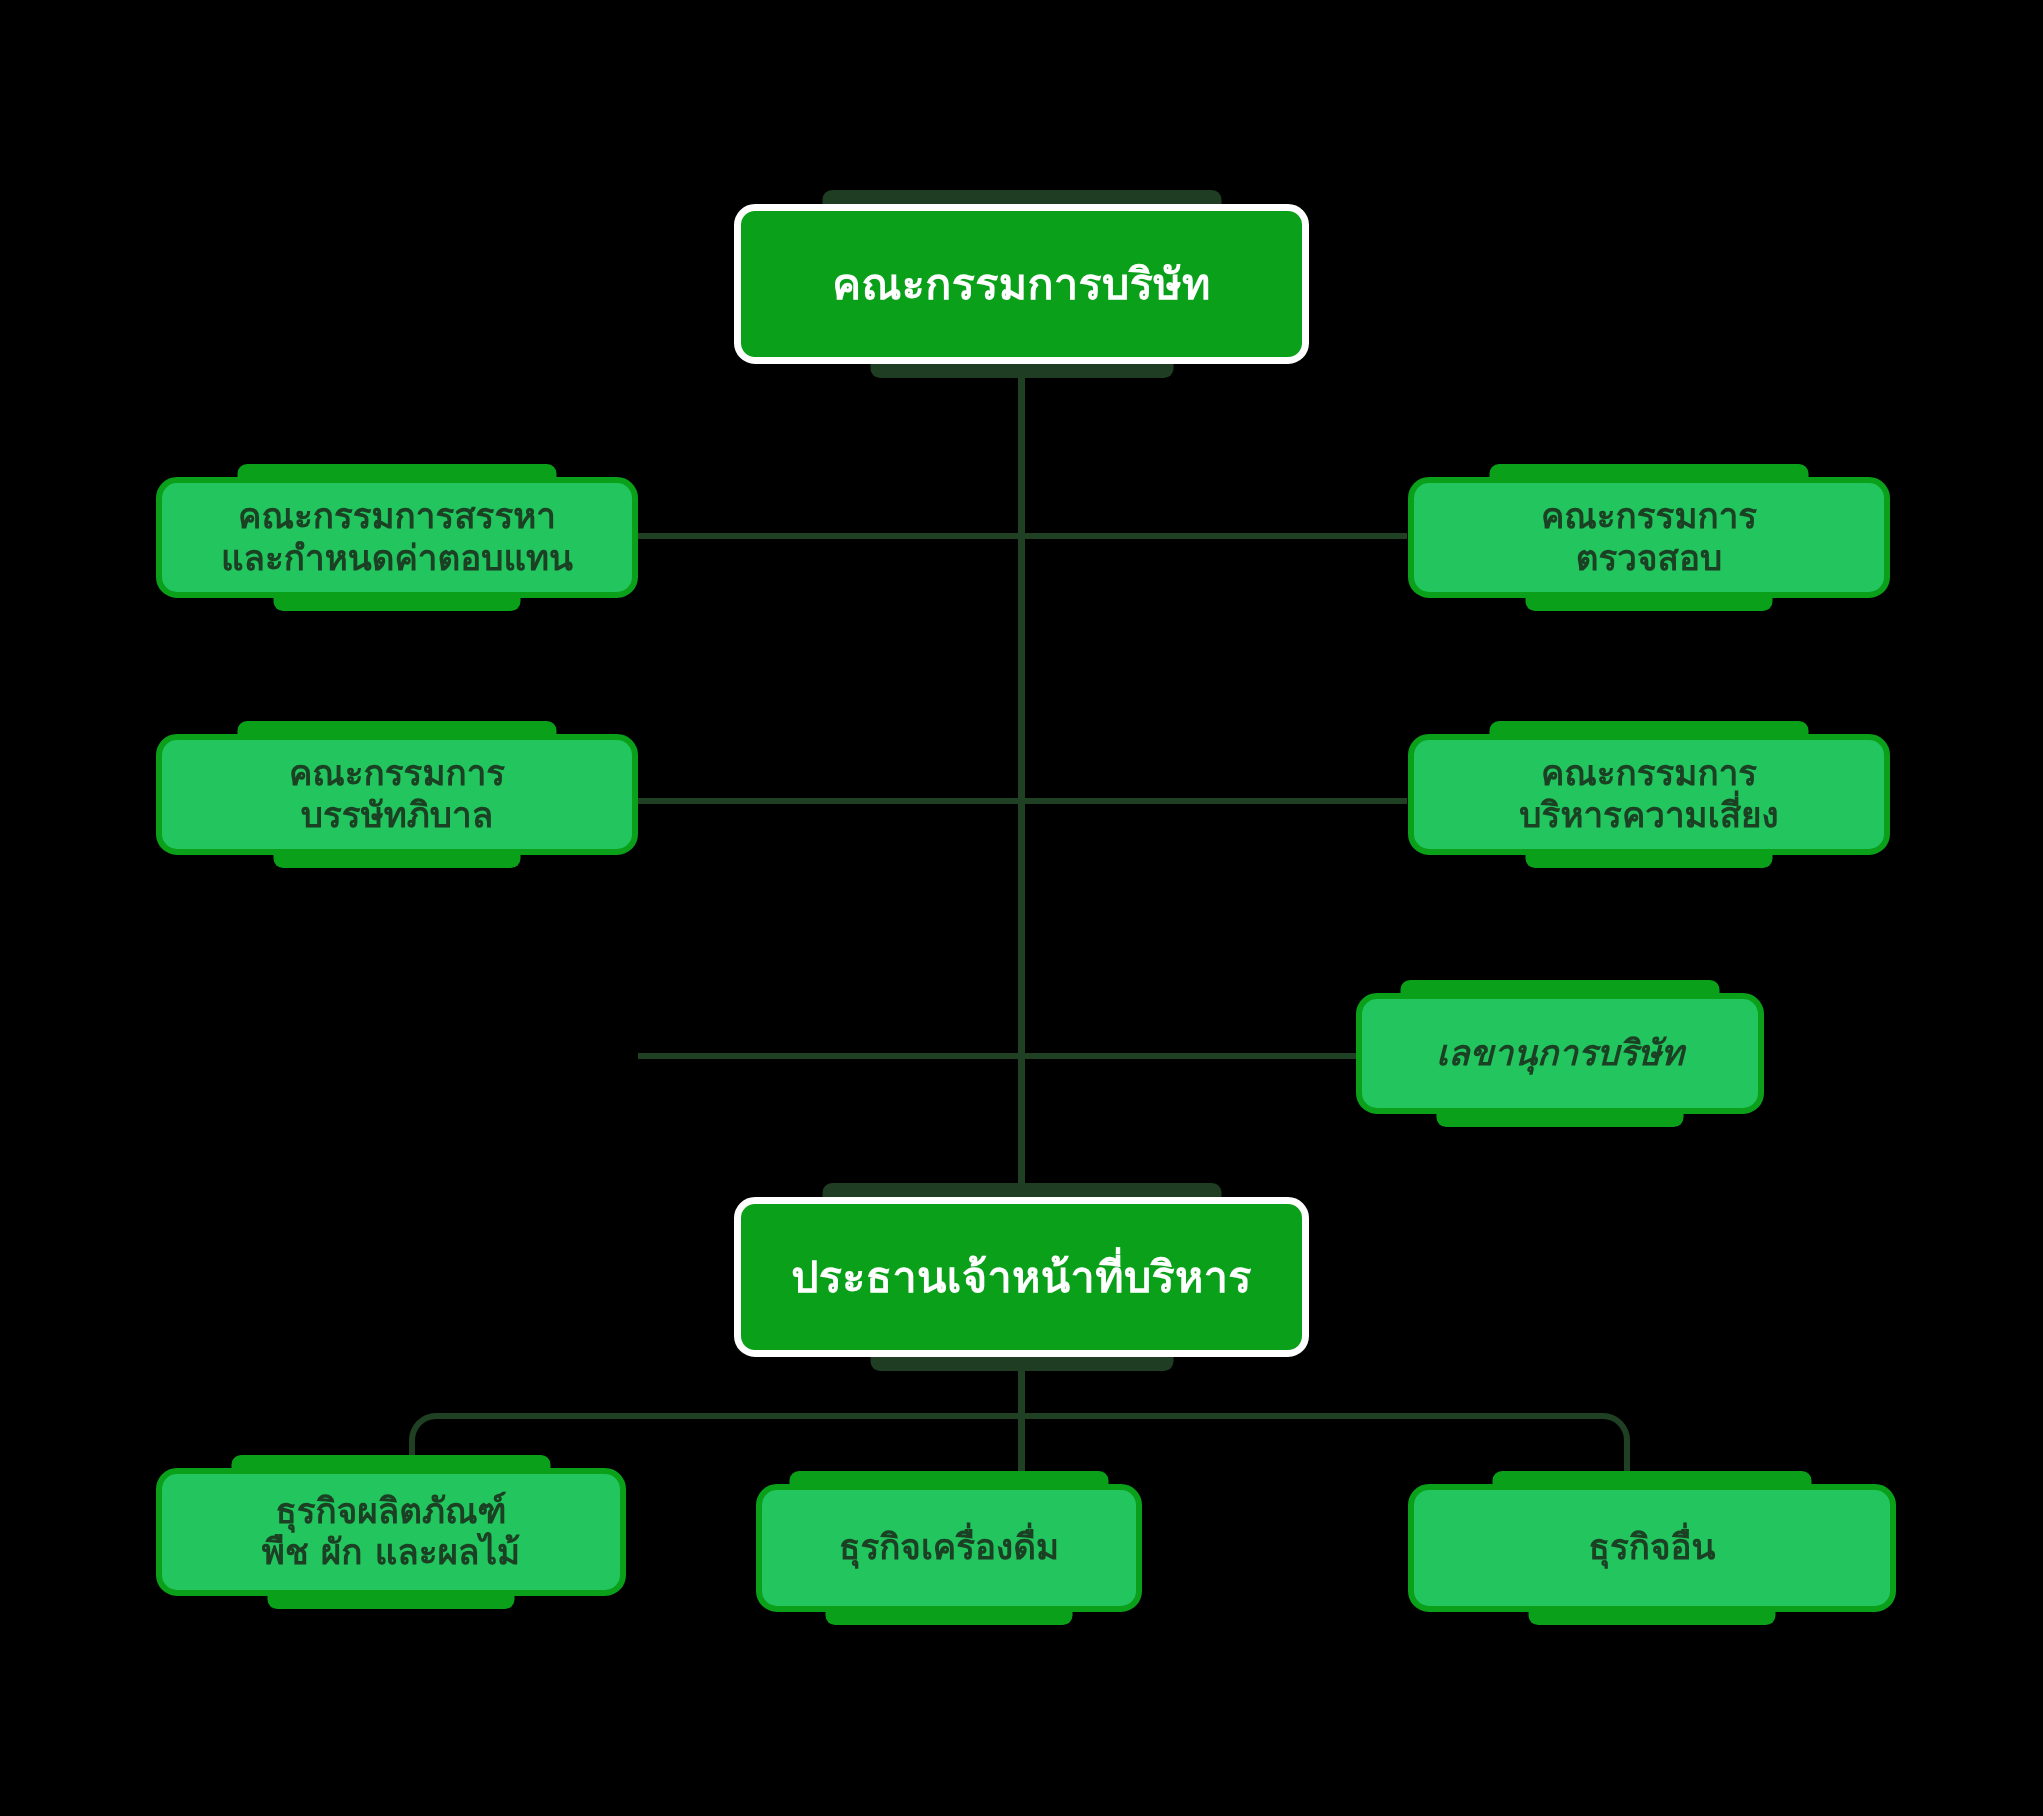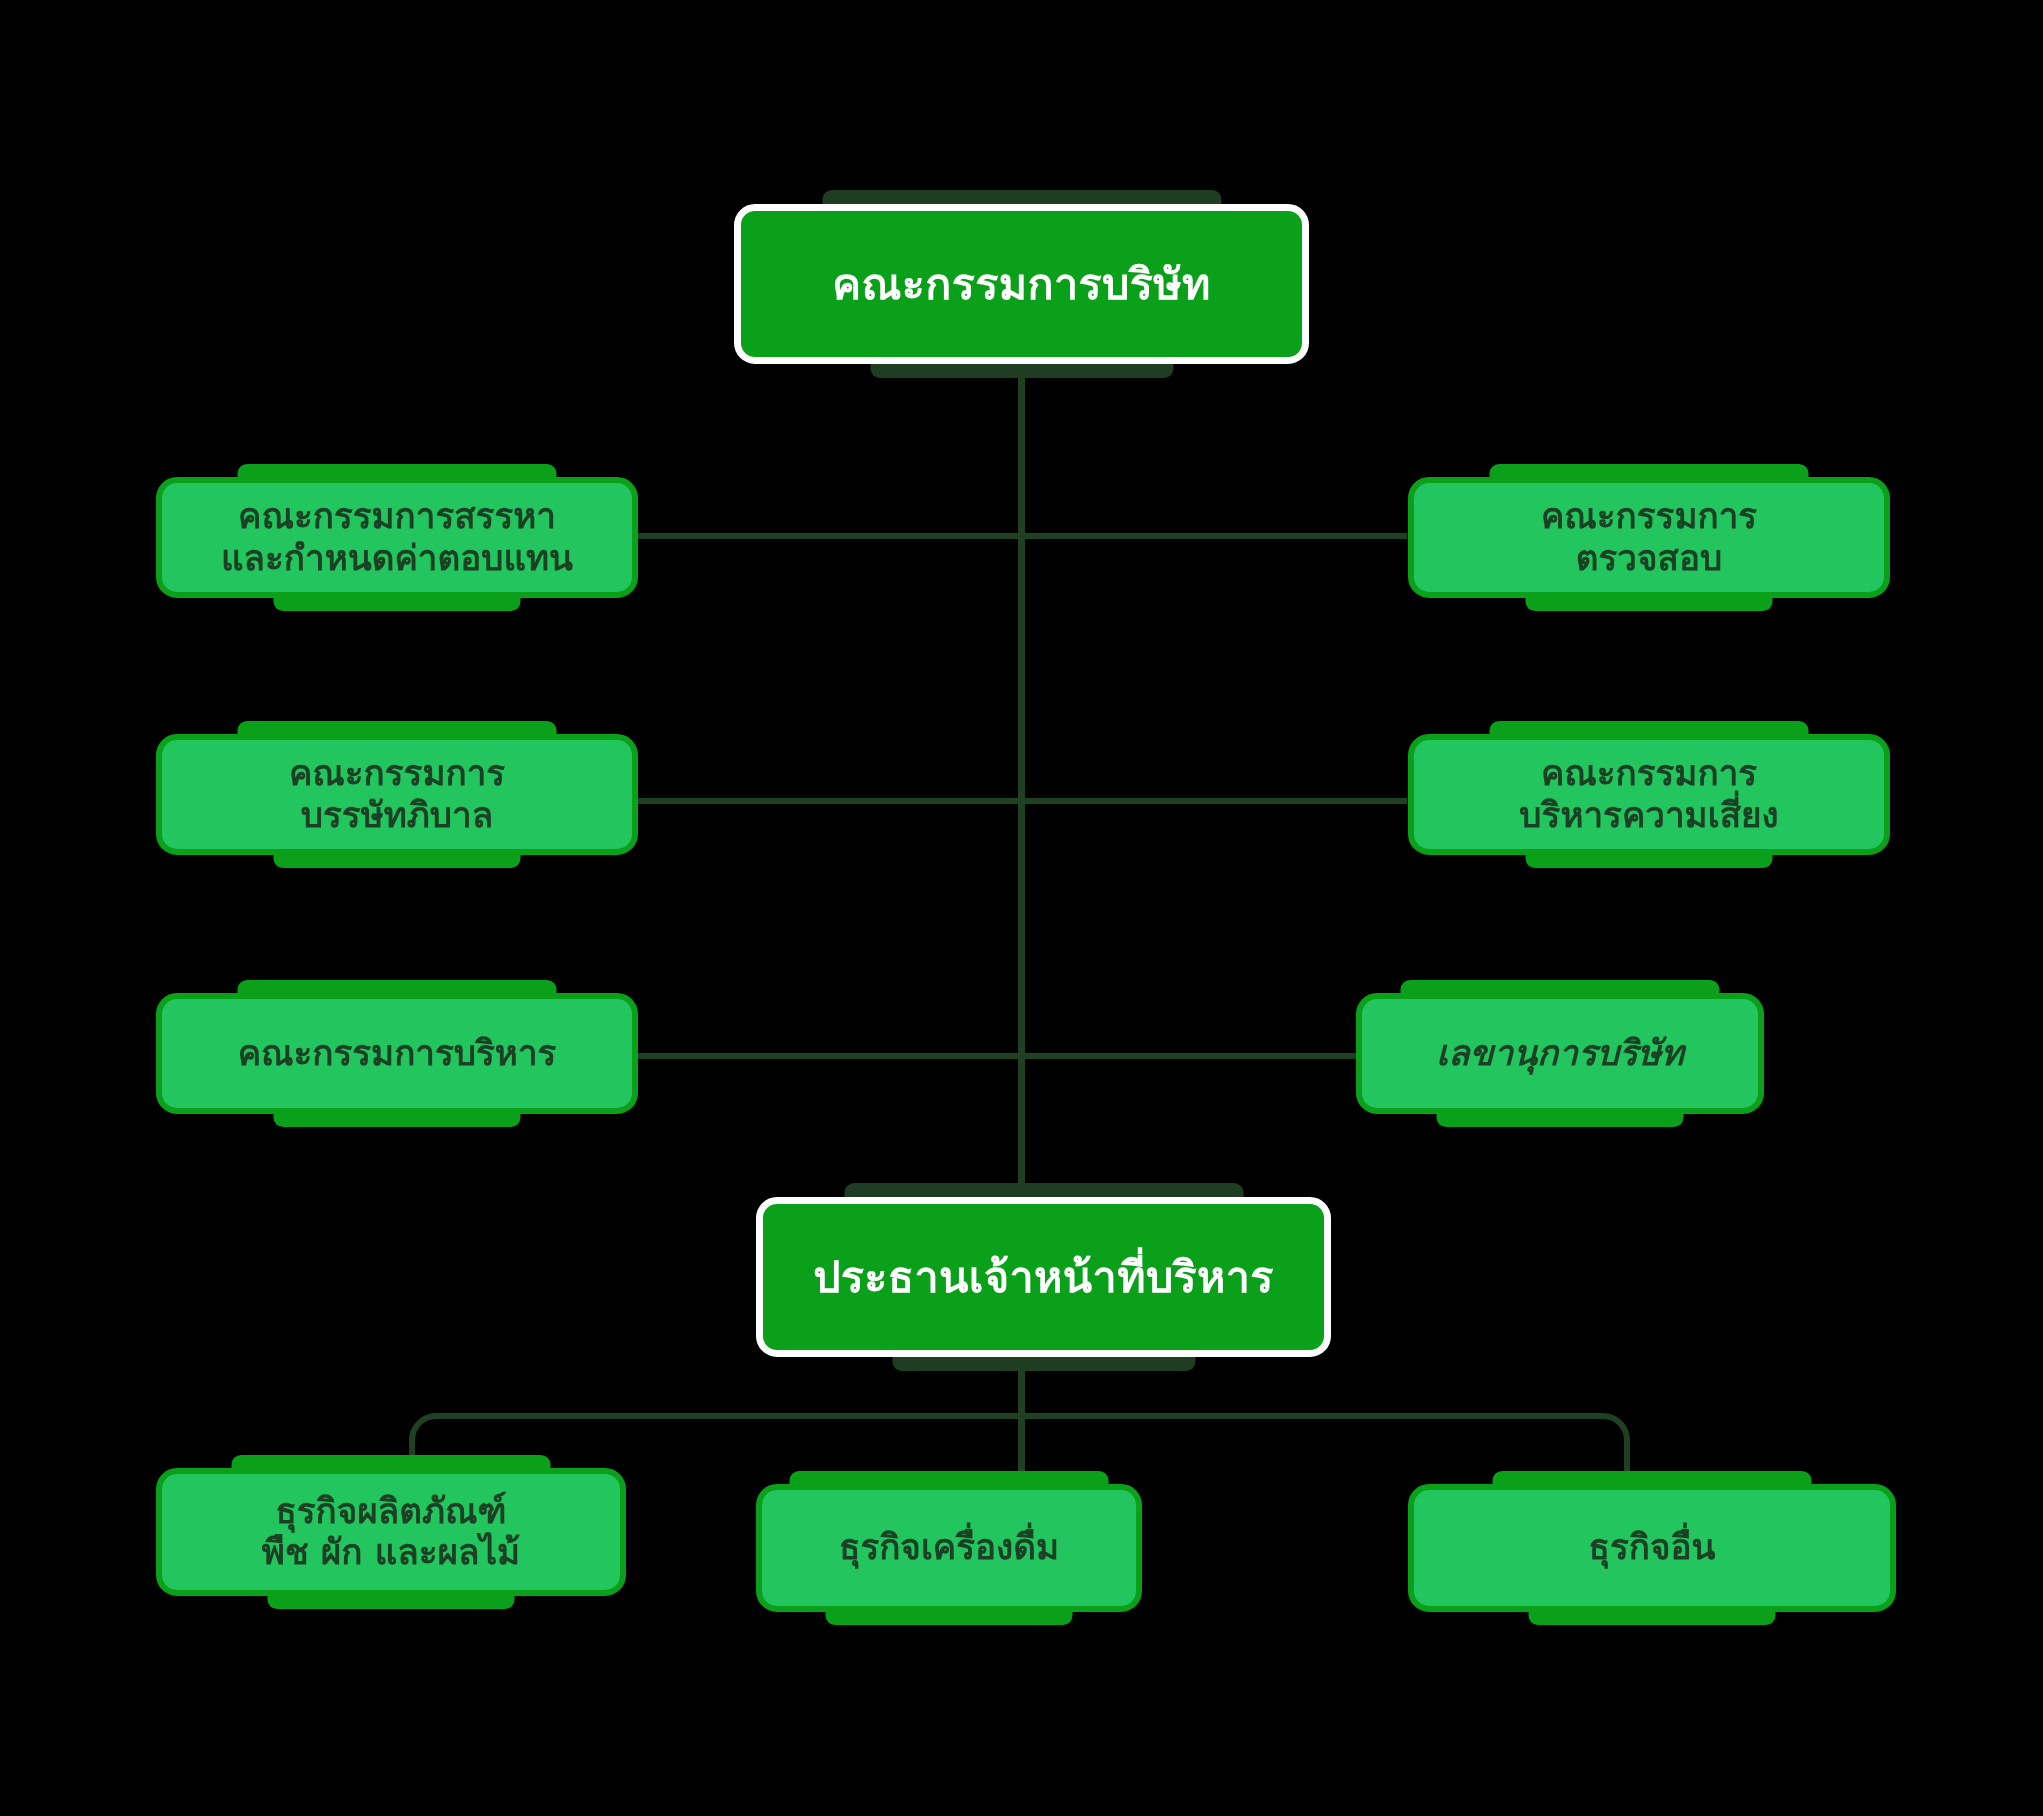--- a/index.html
+++ b/index.html
@@ -149,37 +149,30 @@
 
   <div class="node secondary" style="left:1408px; top:734px; width:482px; height:121px;">
     <div class="tab" style="top:-12.8px; width:319px; height:37px;"></div>
     <div class="tab" style="bottom:-12.8px; width:247px; height:37px;"></div>
     <div class="body">
       <span class="label">คณะกรรมการ
 บริหารความเสี่ยง</span>
     </div>
   </div>
 
-  <div class="node secondary" style="left:156px; top:993px; width:482px; height:121px;">
-    <div class="tab" style="top:-12.8px; width:319px; height:37px;"></div>
-    <div class="tab" style="bottom:-12.8px; width:247px; height:37px;"></div>
-    <div class="body">
-      <span class="label">คณะกรรมการบริหาร</span>
-    </div>
-  </div>
 
   <div class="node secondary" style="left:1356px; top:993px; width:408px; height:121px;font-style:italic;">
     <div class="tab" style="top:-12.8px; width:319px; height:37px;"></div>
     <div class="tab" style="bottom:-12.8px; width:247px; height:37px;"></div>
     <div class="body">
       <span class="label">เลขานุการบริษัท</span>
     </div>
   </div>
 
-  <div class="node primary" style="left:734px; top:1197px; width:575px; height:160px;margin-left:22px;">
+  <div class="node primary" style="left:734px; top:1197px; width:575px; height:160px;">
     <div class="tab" style="top:-14.4px; width:399px; height:43px;"></div>
     <div class="tab" style="bottom:-14.4px; width:303px; height:43px;"></div>
     <div class="body">
       <span class="label">ประธานเจ้าหน้าที่บริหาร</span>
     </div>
   </div>
 
   <div class="node secondary" style="left:156px; top:1468px; width:470px; height:128px;">
     <div class="tab" style="top:-12.8px; width:319px; height:37px;"></div>
     <div class="tab" style="bottom:-12.8px; width:247px; height:37px;"></div>

